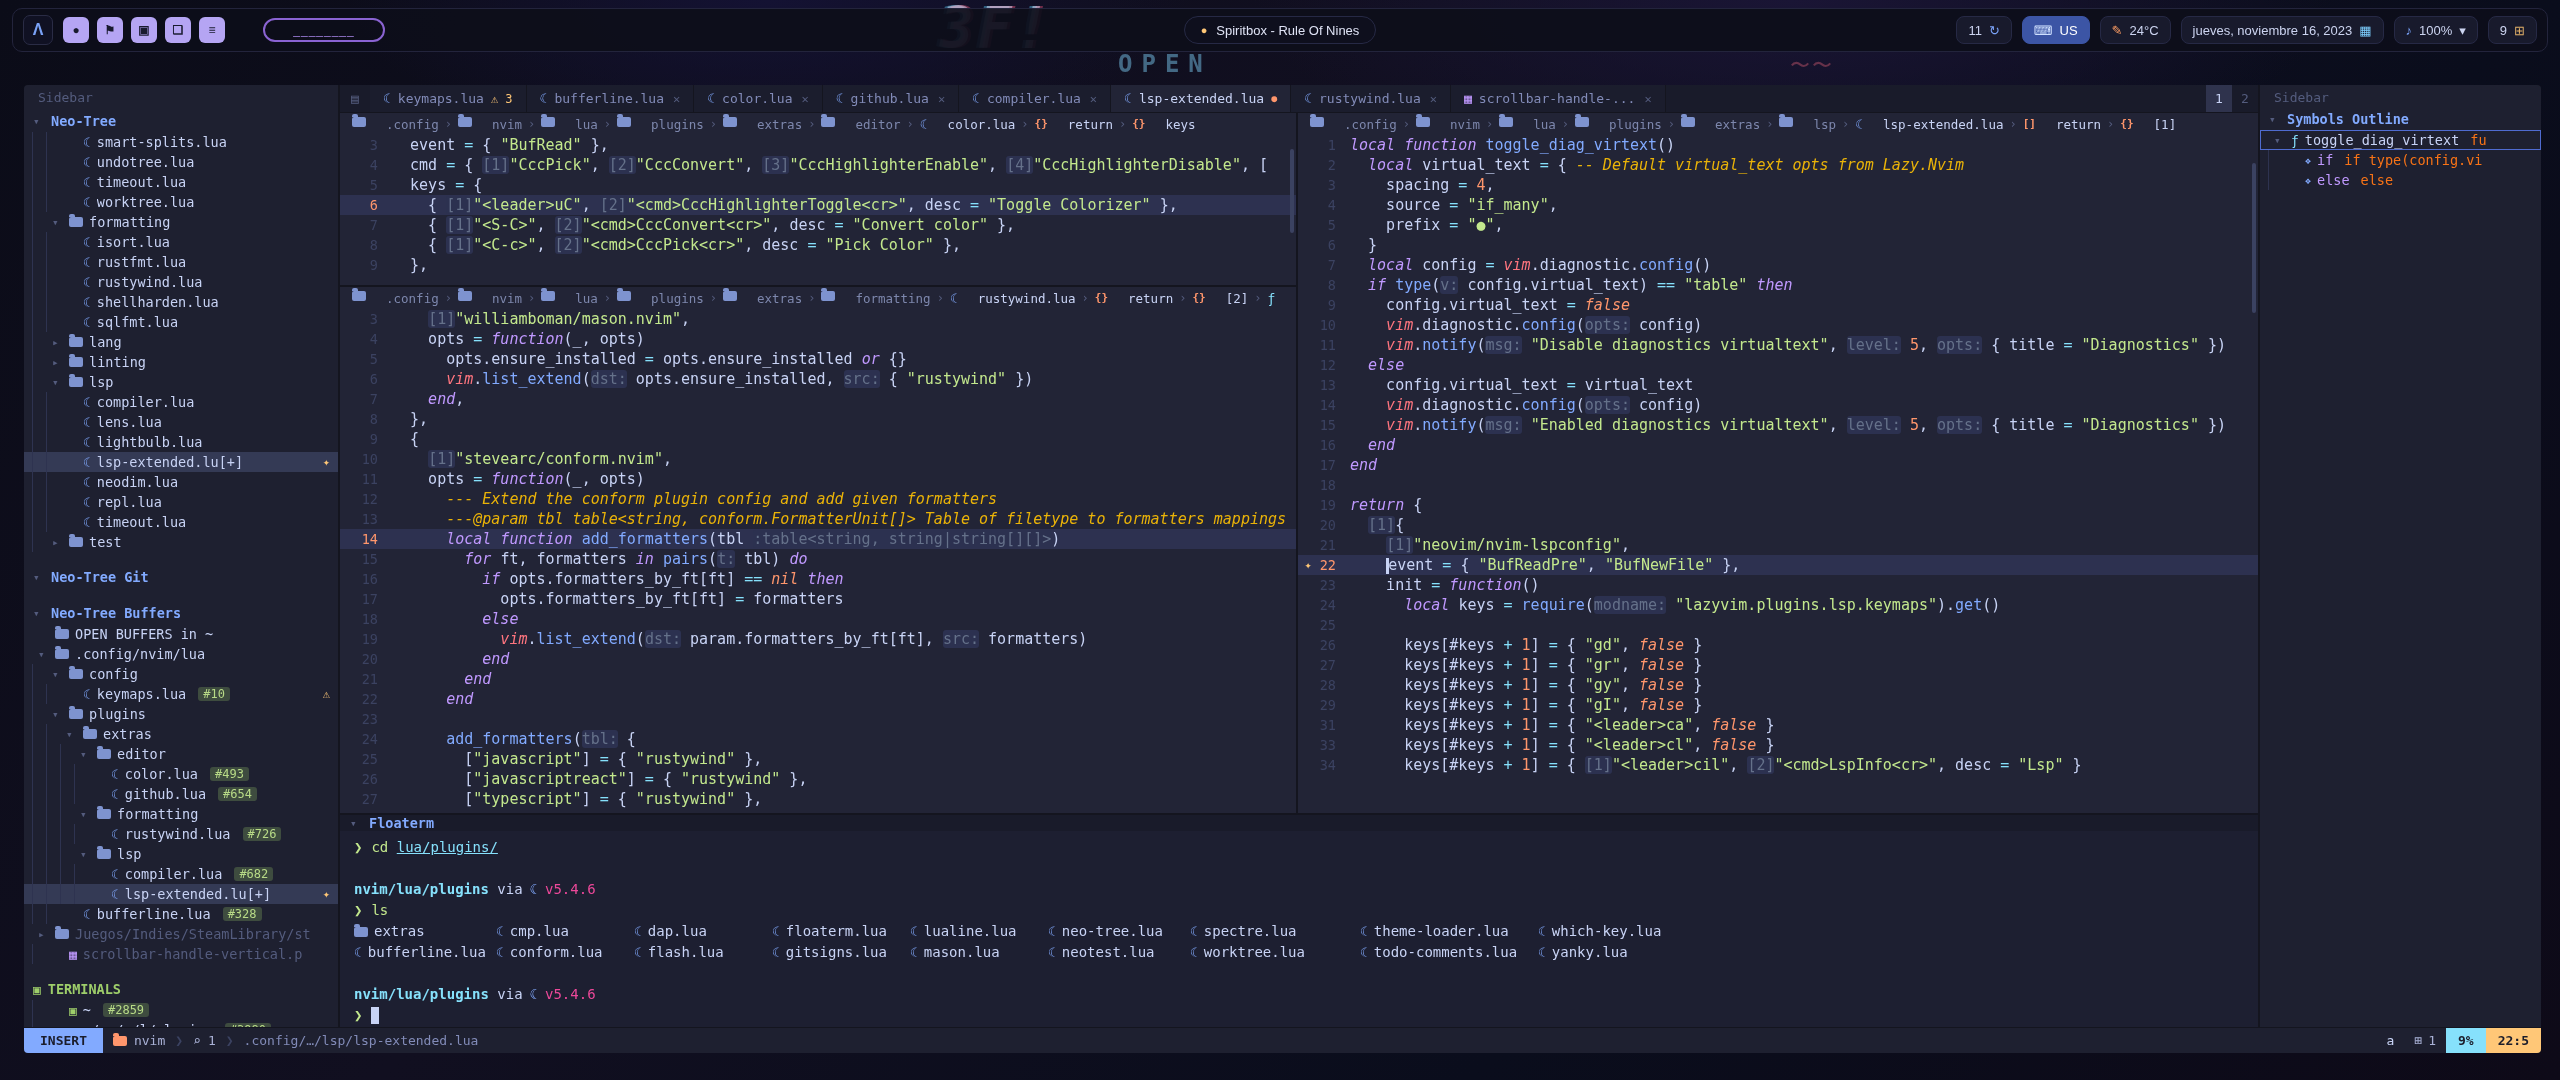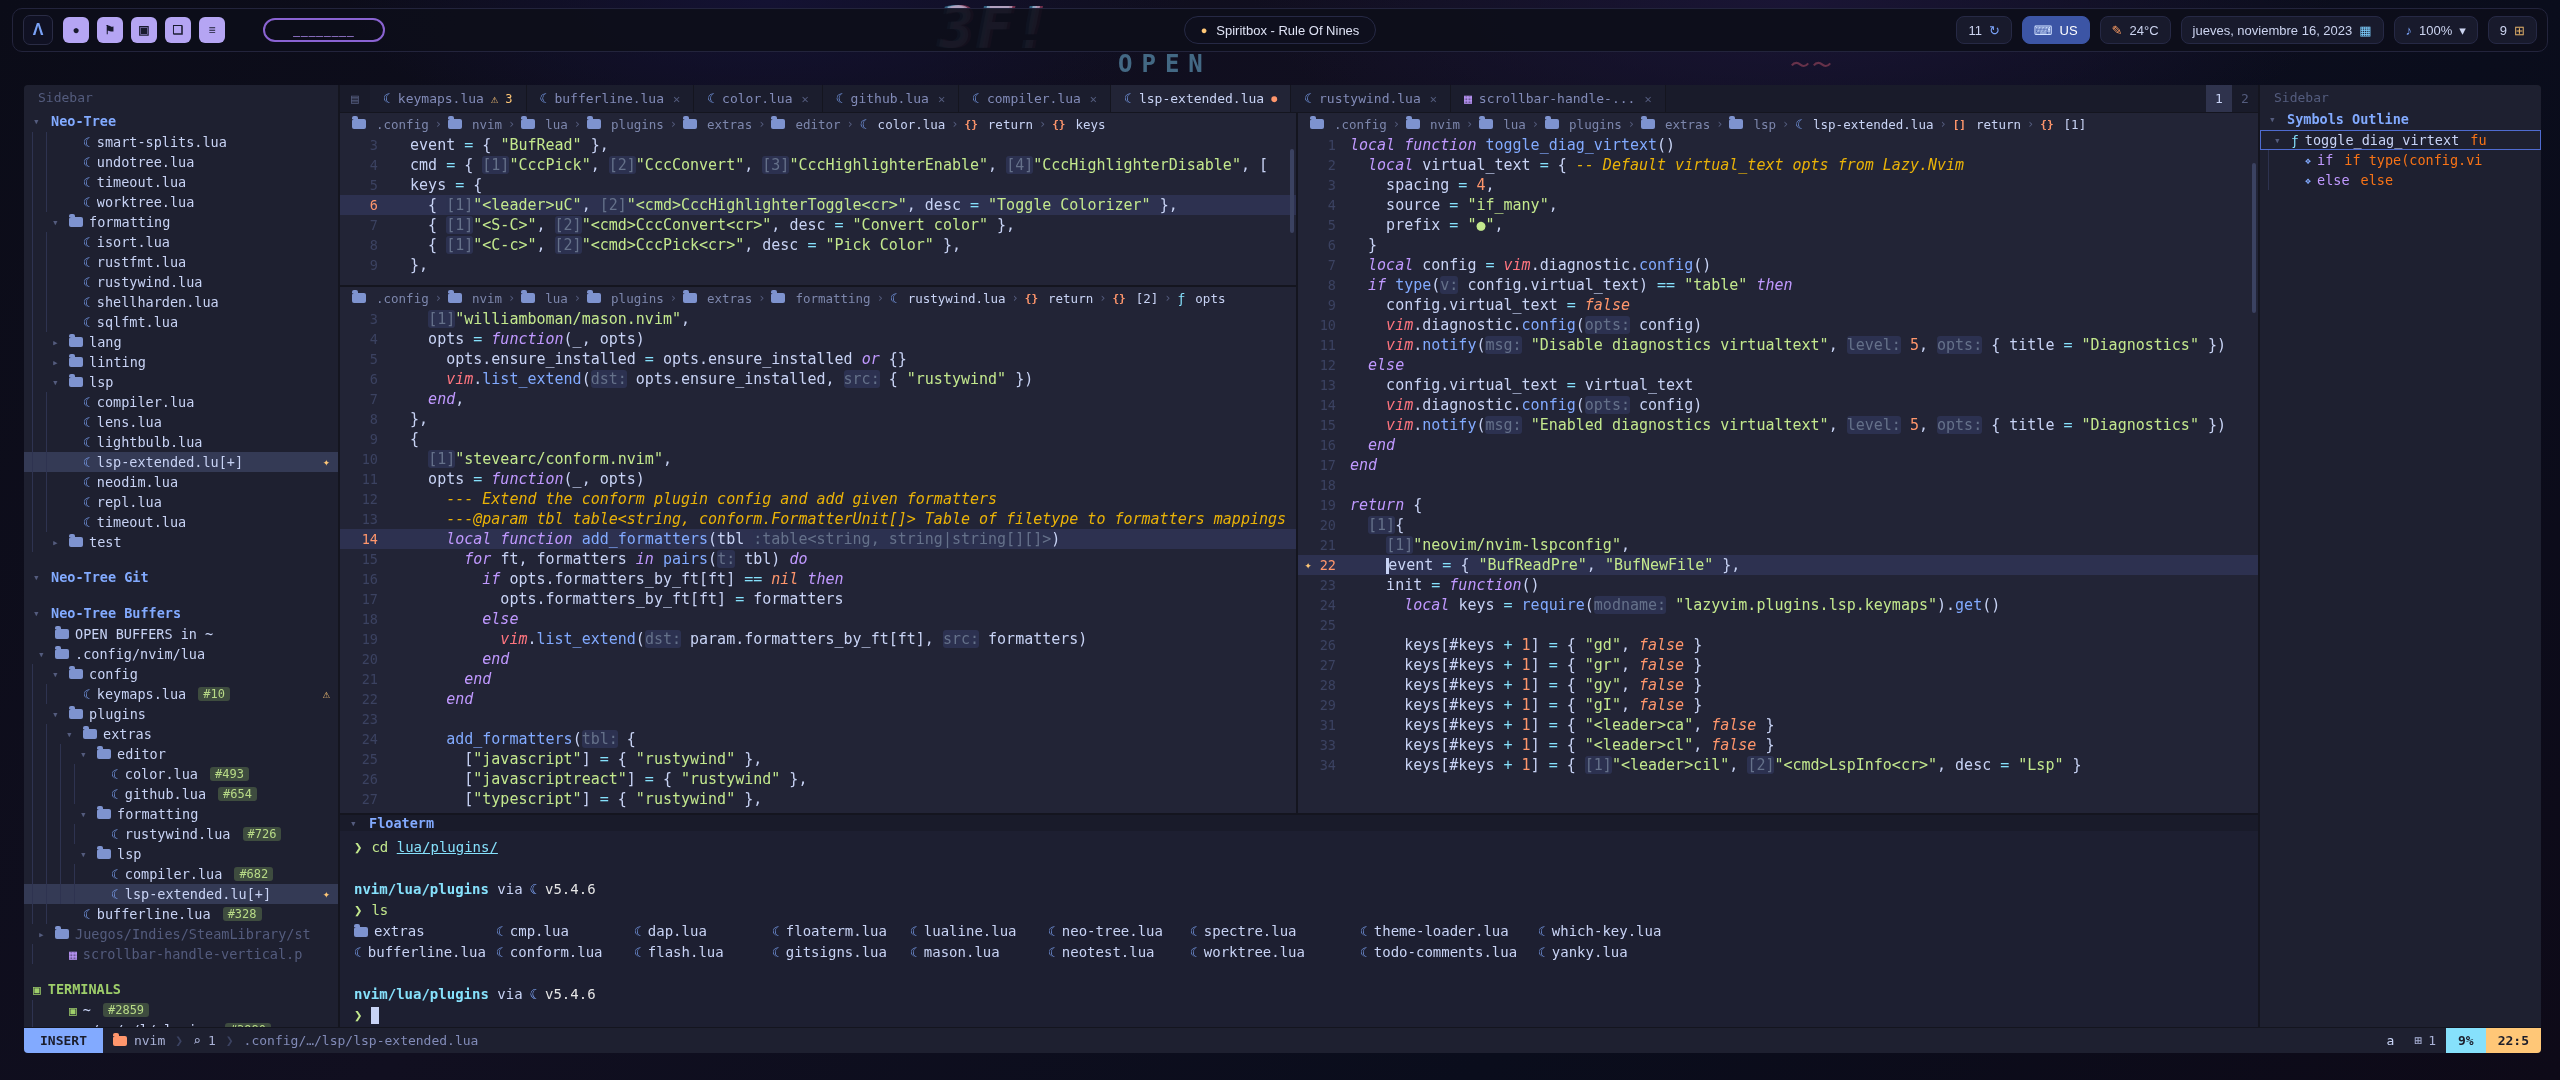--- a/index.html
+++ b/index.html
@@ -75,21 +75,21 @@
   .tabpage{width:26px;display:flex;align-items:center;justify-content:center;color:#545c7e;font-size:13px;cursor:pointer}
   .tabpage.active{background:#2f334d;color:#c8d3f5}
   .panes-row{flex:1;display:flex;min-height:0}
   .col-left{width:958px;display:flex;flex-direction:column;border-right:2px solid #14151f}
   .pane{position:relative;background:#222436;overflow:hidden}
   .pane-top{height:174px;border-bottom:2px solid #14151f}
   .pane-mid{flex:1}
   .pane-right{flex:1}
   .thumb{position:absolute;right:2px;width:4px;border-radius:2px;background:#3b4261;z-index:2}
   .crumbs{height:22px;display:flex;align-items:center;gap:6px;padding:0 12px;font-size:12.5px;color:#828bb8;white-space:nowrap;overflow:hidden}
-  .crumb{display:flex;align-items:center;gap:10px}
+  .crumb{display:flex;gap:20px}
   .crumb .lbl{color:#c8d3f5}
   .crumb.dim .lbl{color:#7d87ad}
   .crumb-sep{color:#545c7e;font-size:12px}
   .code{font-size:15px}
   .cl{display:flex;height:20px;line-height:20px;white-space:pre}
   .cl.hl{background:#2d3150}
   .cl .sign{width:20px;text-align:center;flex:none;font-size:12px;color:#ffc777}
   .cl .ln{width:32px;text-align:right;padding-right:14px;flex:none;color:#3b4261;font-size:13.5px}
   .cl.hl .ln{color:#ff966c}
   .cl .lt{flex:1;overflow:hidden}
@@ -103,21 +103,21 @@
   .ft-header{height:24px;background:#191b2a;display:flex;align-items:center;gap:8px;padding:0 10px}
   .ft-title{color:#82aaff;font-weight:bold;font-size:13.5px}
   .ft-body{flex:1;background:#1d1f31;padding:6px 14px;font-size:14px;line-height:21px}
   .t-line{height:21px;display:flex;align-items:center;white-space:pre}
   .t-prompt{color:#c3e88d;margin-right:9px}
   .t-cmd{color:#c3e88d}
   .t-arg{color:#86e1fc;text-decoration:underline}
   .t-dir{color:#86e1fc;font-weight:bold}
   .t-via{color:#c8d3f5}
   .t-moon{color:#82aaff;margin:0 7px}
-  .t-ver{color:#e5e5e5}
+  .t-ver{color:#ec4899}
   .t-cursor{display:inline-block;width:8px;height:17px;background:#c8d3f5}
   .ls-row{height:21px;display:flex;white-space:nowrap}
   .ls-cell{display:inline-flex;align-items:center;gap:6px;overflow:hidden;flex:none}
   .ls-cell:nth-child(1){width:142px}.ls-cell:nth-child(2){width:138px}.ls-cell:nth-child(3){width:138px}
   .ls-cell:nth-child(4){width:138px}.ls-cell:nth-child(5){width:138px}.ls-cell:nth-child(6){width:142px}
   .ls-cell:nth-child(7){width:170px}.ls-cell:nth-child(8){width:178px}
   
   .so-header{display:flex;align-items:center;gap:7px;height:22px;padding:0 9px;color:#82aaff;font-weight:bold;font-size:13.5px}
   .sym-item{display:flex;align-items:center;gap:6px;height:20px;padding:0 8px;font-size:13.5px;white-space:nowrap;cursor:pointer}
   .sym-item.sel{outline:1px solid #4f6bd0;outline-offset:-1px}

